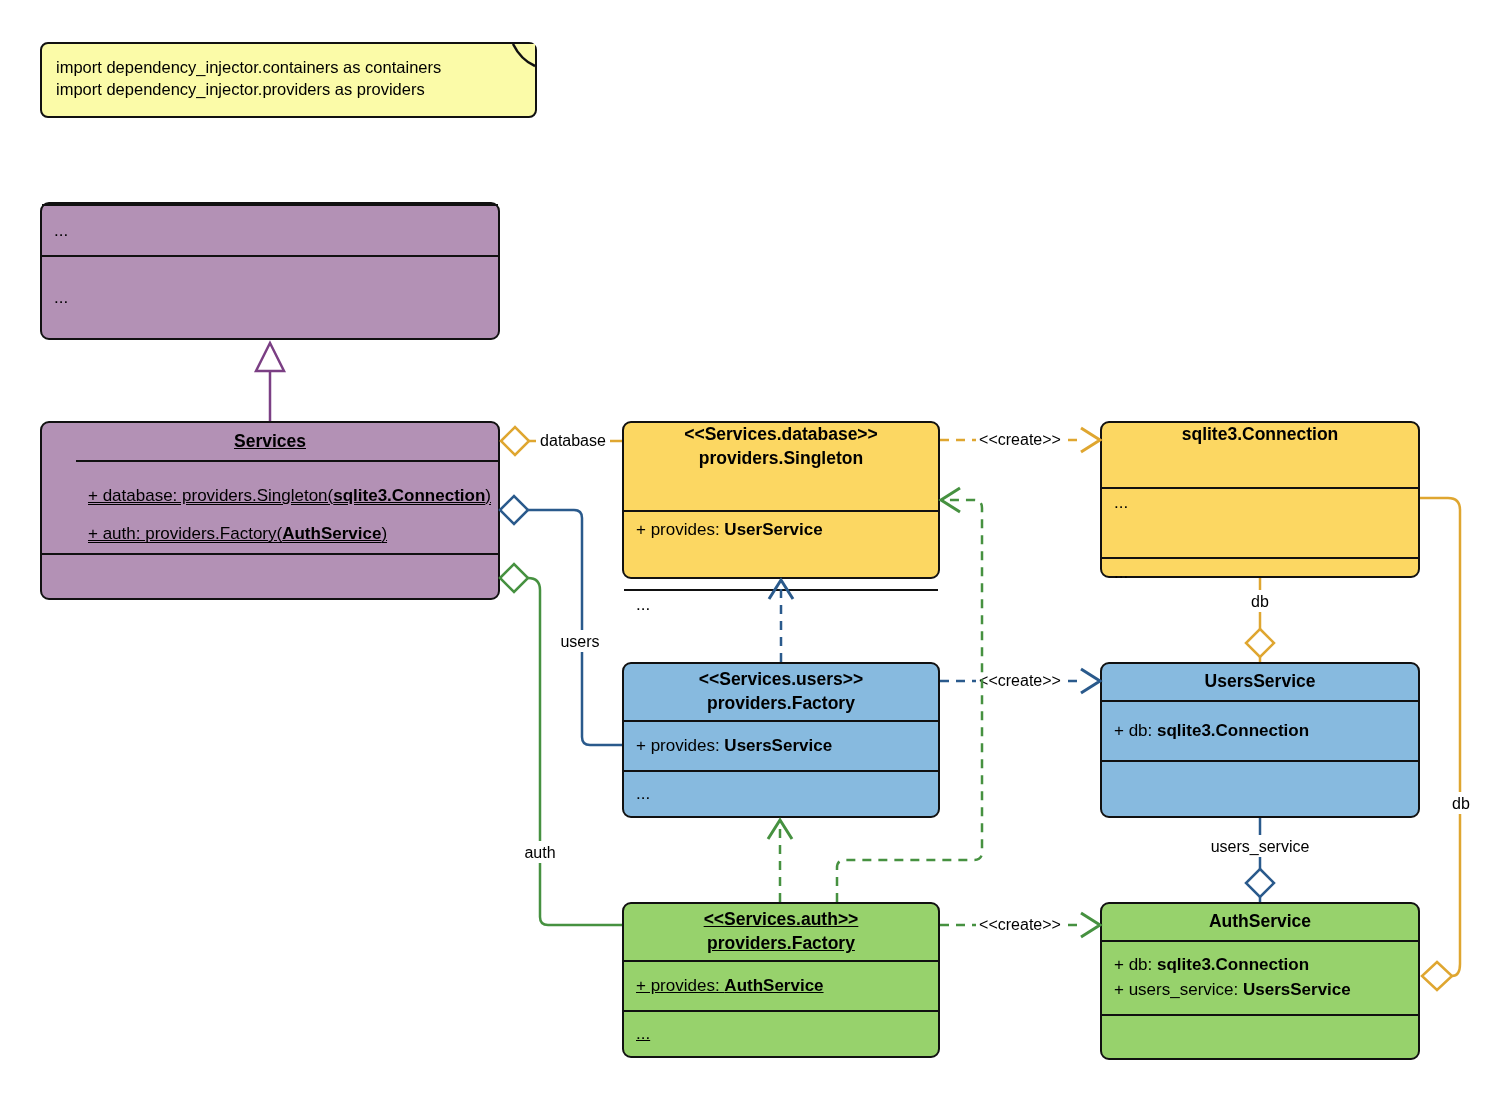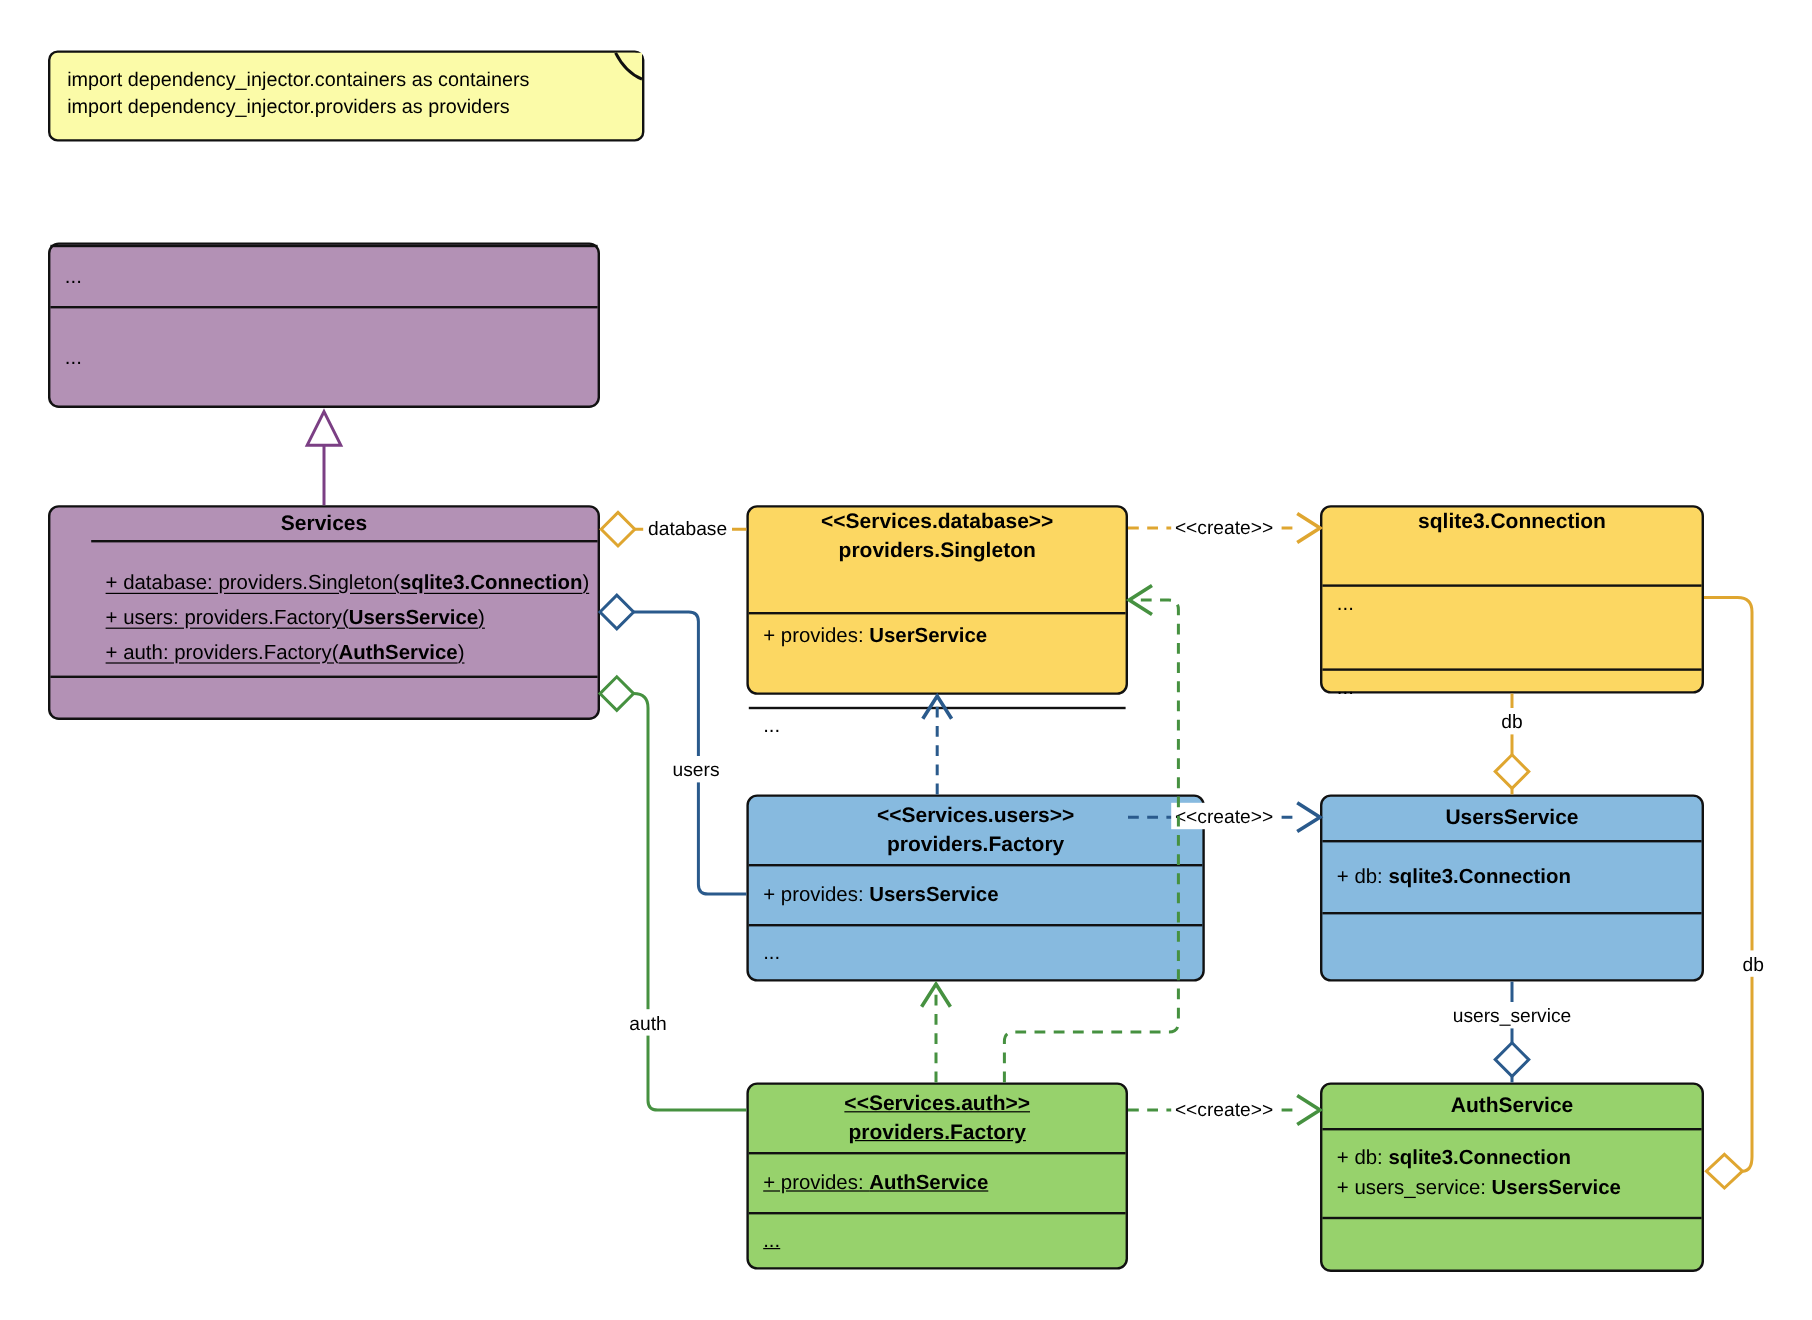--- a/index.html
+++ b/index.html
@@ -44,25 +44,24 @@
     </svg>
     <div>import dependency_injector.containers as containers</div>
     <div>import dependency_injector.providers as providers</div>
   </div>
 
   <div class="uml-box purple" style="left:40px;top:202px;width:460px;height:138px;">
     <div class="uml-comp" style="height:51px;">...</div>
     <div class="uml-comp grow">...</div>
   </div>
 
-  <div class="uml-box purple" style="left:40px;top:421px;width:460px;height:179px;">
+  <div class="uml-box purple" style="left:40px;top:421px;width:460px;height:179px;text-decoration:underline;">
     <div class="uml-title" style="height:37px;">Services</div>
     <div class="uml-comp grow" style="justify-content:space-between;padding-top:20px;margin-left:34px;">
       <div class="attr-line u"><span>+ database: providers.Singleton(</span><span class="b">sqlite3.Connection</span><span>)</span></div>
-      <div class="attr-line u"><span>+ users: providers.Factory(</span><span class="b">UsersService</span><span>)</span></div>
       <div class="attr-line u"><span>+ auth: providers.Factory(</span><span class="b">AuthService</span><span>)</span></div>
     </div>
     <div class="uml-comp" style="height:45px;"></div>
   </div>
 
   <div class="uml-box yellow" style="left:622px;top:421px;width:318px;height:158px;">
     <div class="uml-title" style="height:57px;">
       <div>&lt;&lt;Services.database&gt;&gt;</div>
       <div>providers.Singleton</div>
     </div>
@@ -71,21 +70,21 @@
     </div>
     <div class="uml-comp grow">...</div>
   </div>
 
   <div class="uml-box yellow" style="left:1100px;top:421px;width:320px;height:157px;">
     <div class="uml-title" style="height:37px;">sqlite3.Connection</div>
     <div class="uml-comp" style="height:60px;">...</div>
     <div class="uml-comp grow">...</div>
   </div>
 
-  <div class="uml-box blue" style="left:622px;top:662px;width:382px;height:156px;">
+  <div class="uml-box blue" style="left:622px;top:662px;width:318px;height:156px;">
     <div class="uml-title" style="height:56px;">
       <div>&lt;&lt;Services.users&gt;&gt;</div>
       <div>providers.Factory</div>
     </div>
     <div class="uml-comp" style="height:50px;">
       <div class="attr-line"><span>+ provides: </span><span class="b">UsersService</span></div>
     </div>
     <div class="uml-comp grow">...</div>
   </div>
 

